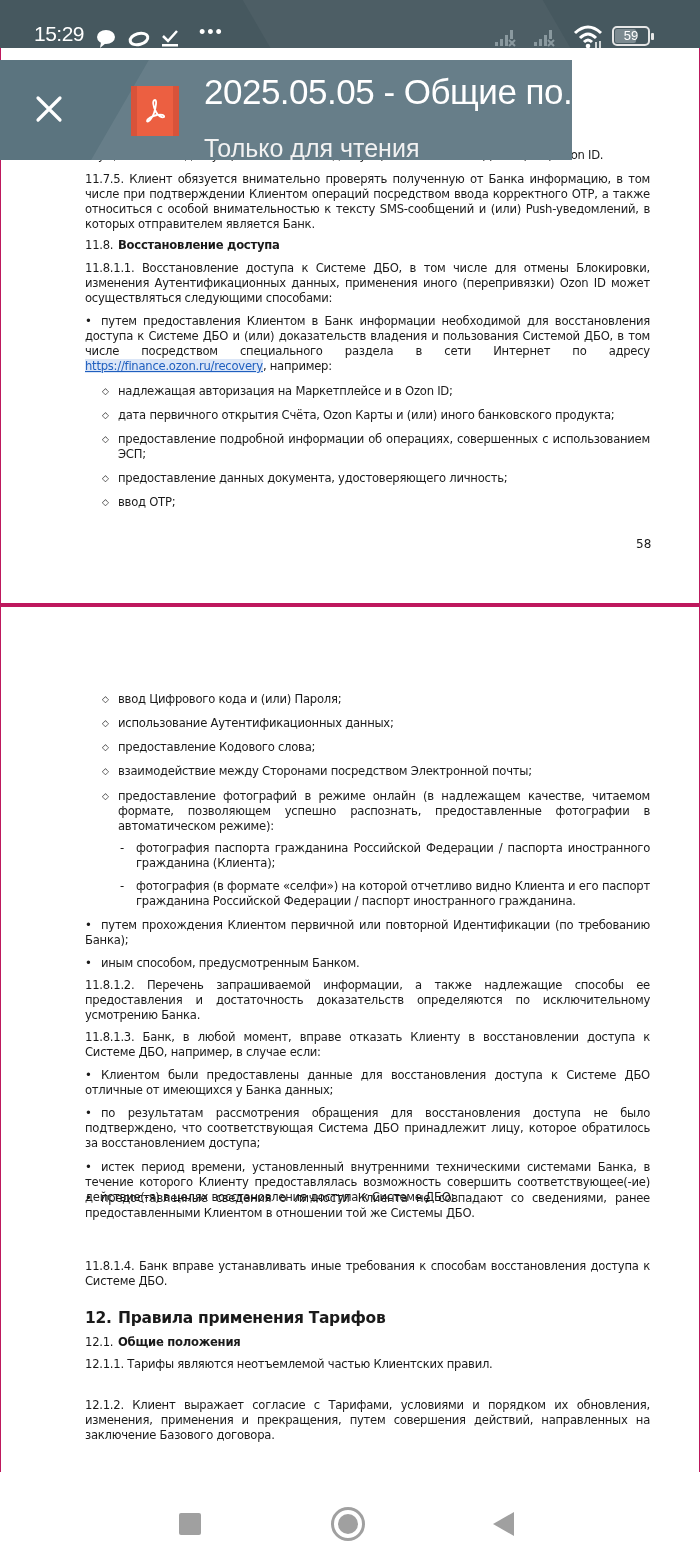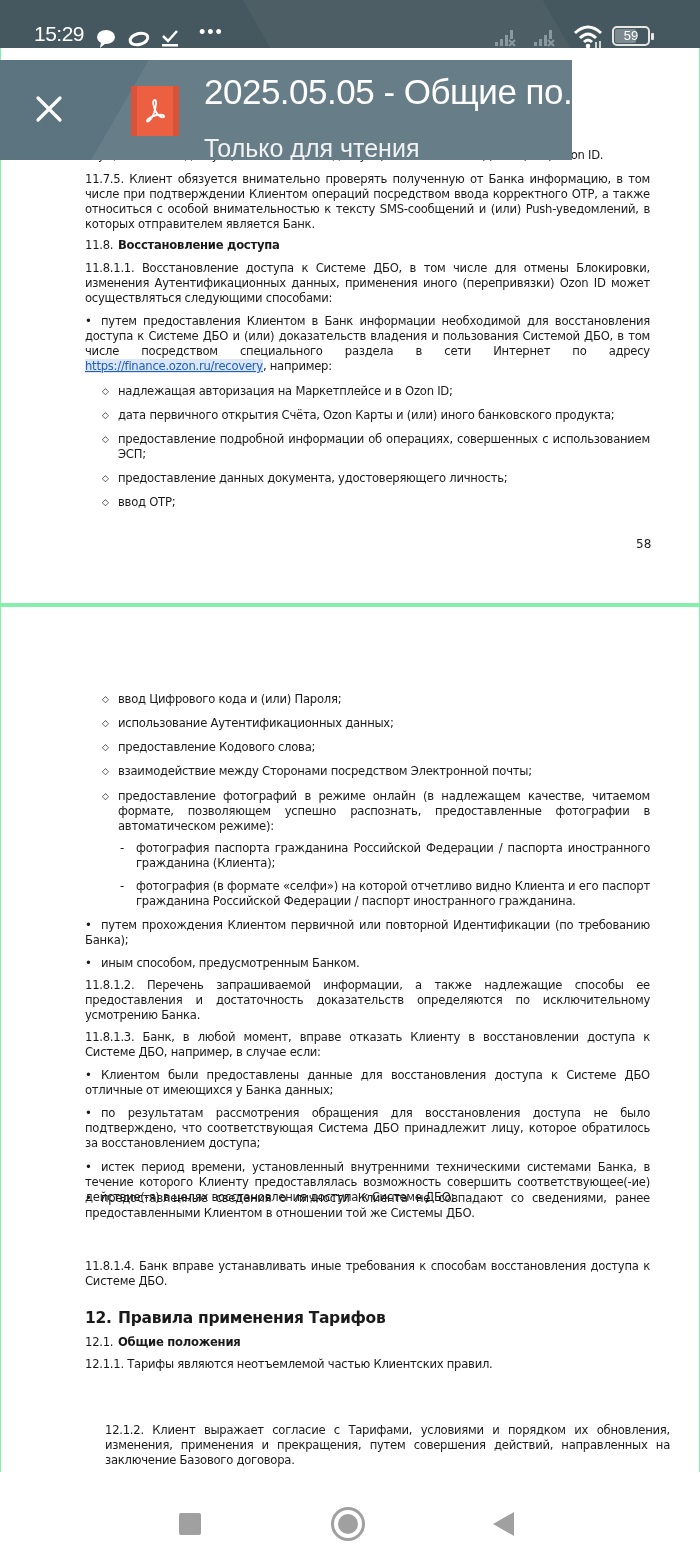--- a/index.html
+++ b/index.html
@@ -2,21 +2,21 @@
 <html><head>
 <meta charset="utf-8">
 <style>
   * { box-sizing: border-box; margin: 0; padding: 0; }
   html, body { width: 700px; height: 1556px; overflow: hidden; background: #ffffff; }
   body { position: relative; font-family: "Liberation Sans", sans-serif; }
 
   
   .viewer {
     position: absolute; left: 0; top: 0; width: 700px; height: 1472px;
-    background: #86efac; overflow: hidden;
+    background: #be185d; overflow: hidden;
   }
   .page {
     position: absolute; left: 1px; width: 698px; background: #ffffff;
     color: #1a1a1a; font-family: "DejaVu Sans", sans-serif;
   }
   .page1 { top: 0; height: 603px; }
   .page2 { top: 607px; height: 880px; }
 
   .blk { position: absolute; left: 84px; width: 565px; font-size: 11.6px; line-height: 15px; letter-spacing: -0.25px; }
   .blk.justify { text-align: justify; text-align-last: left; }
@@ -121,21 +121,21 @@
 
     <div class="blk justify" style="top:643px;margin-top:9px;">11.8.1.4. Банк вправе устанавливать иные требования к способам восстановления доступа к Системе ДБО.</div>
 
     <div class="h2" style="top:702px;">
       <span class="heading-num">12.</span><span>Правила применения Тарифов</span>
     </div>
     <div class="blk" style="top:728px;">
       <span class="heading-num">12.1.</span><span class="bold">Общие положения</span>
     </div>
     <div class="blk justify" style="top:750px;">12.1.1. Тарифы являются неотъемлемой частью Клиентских правил.</div>
-    <div class="blk justify" style="top:816px;margin-left:20px;">12.1.2. Клиент выражает согласие с Тарифами, условиями и порядком их обновления, изменения, применения и прекращения, путем совершения действий, направленных на заключение Базового договора.</div>
+    <div class="blk justify" style="top:791px;">12.1.2. Клиент выражает согласие с Тарифами, условиями и порядком их обновления, изменения, применения и прекращения, путем совершения действий, направленных на заключение Базового договора.</div>
   </div>
 </div>
 
 <div class="statusbar">
   <div class="facet2"></div>
   <div class="time">15:29</div>
   <svg class="sb-icon" style="left:95px;top:29px;" width="22" height="20" viewBox="0 0 22 20">
     <ellipse cx="11" cy="8" rx="9" ry="7" fill="#fff"></ellipse>
       <path d="M6 13 L5 19 L11 14 Z" fill="#fff"></path>
   </svg>

